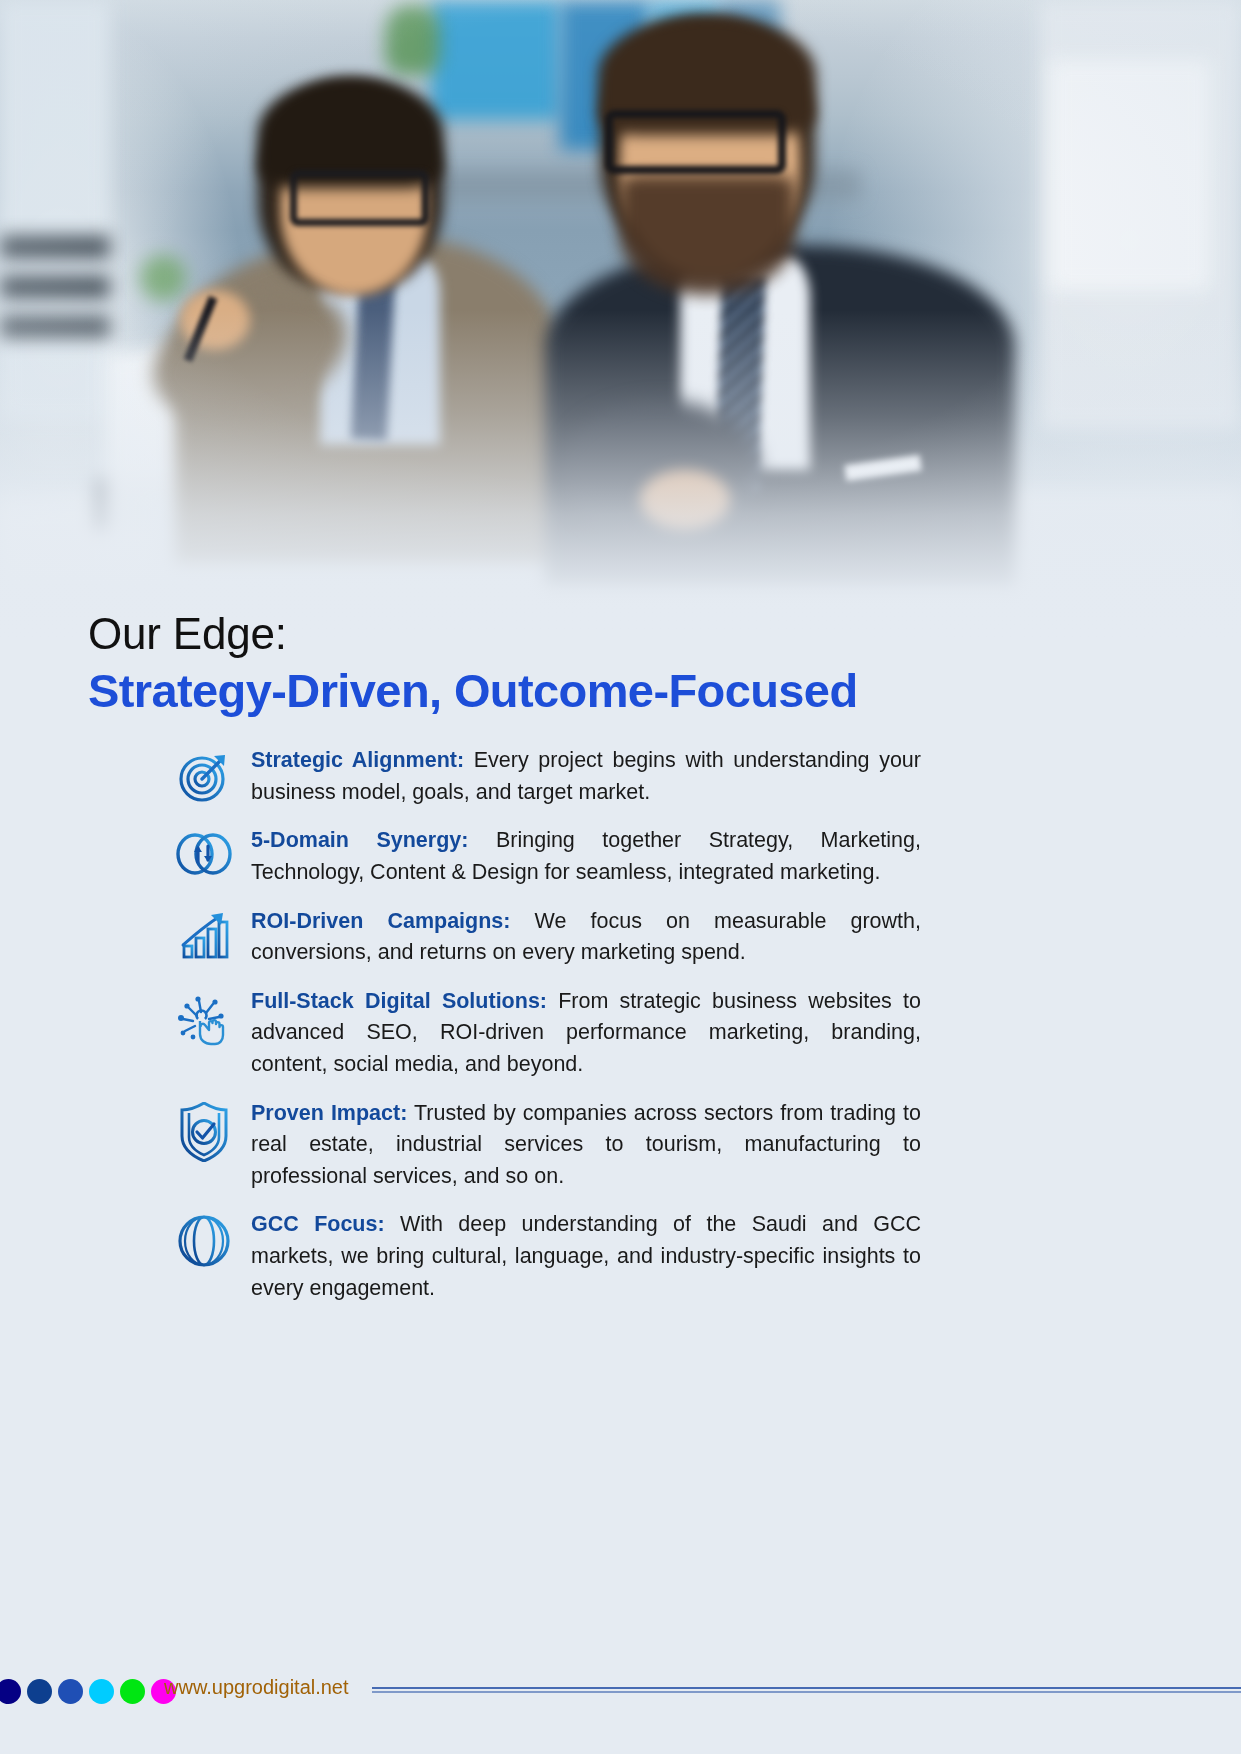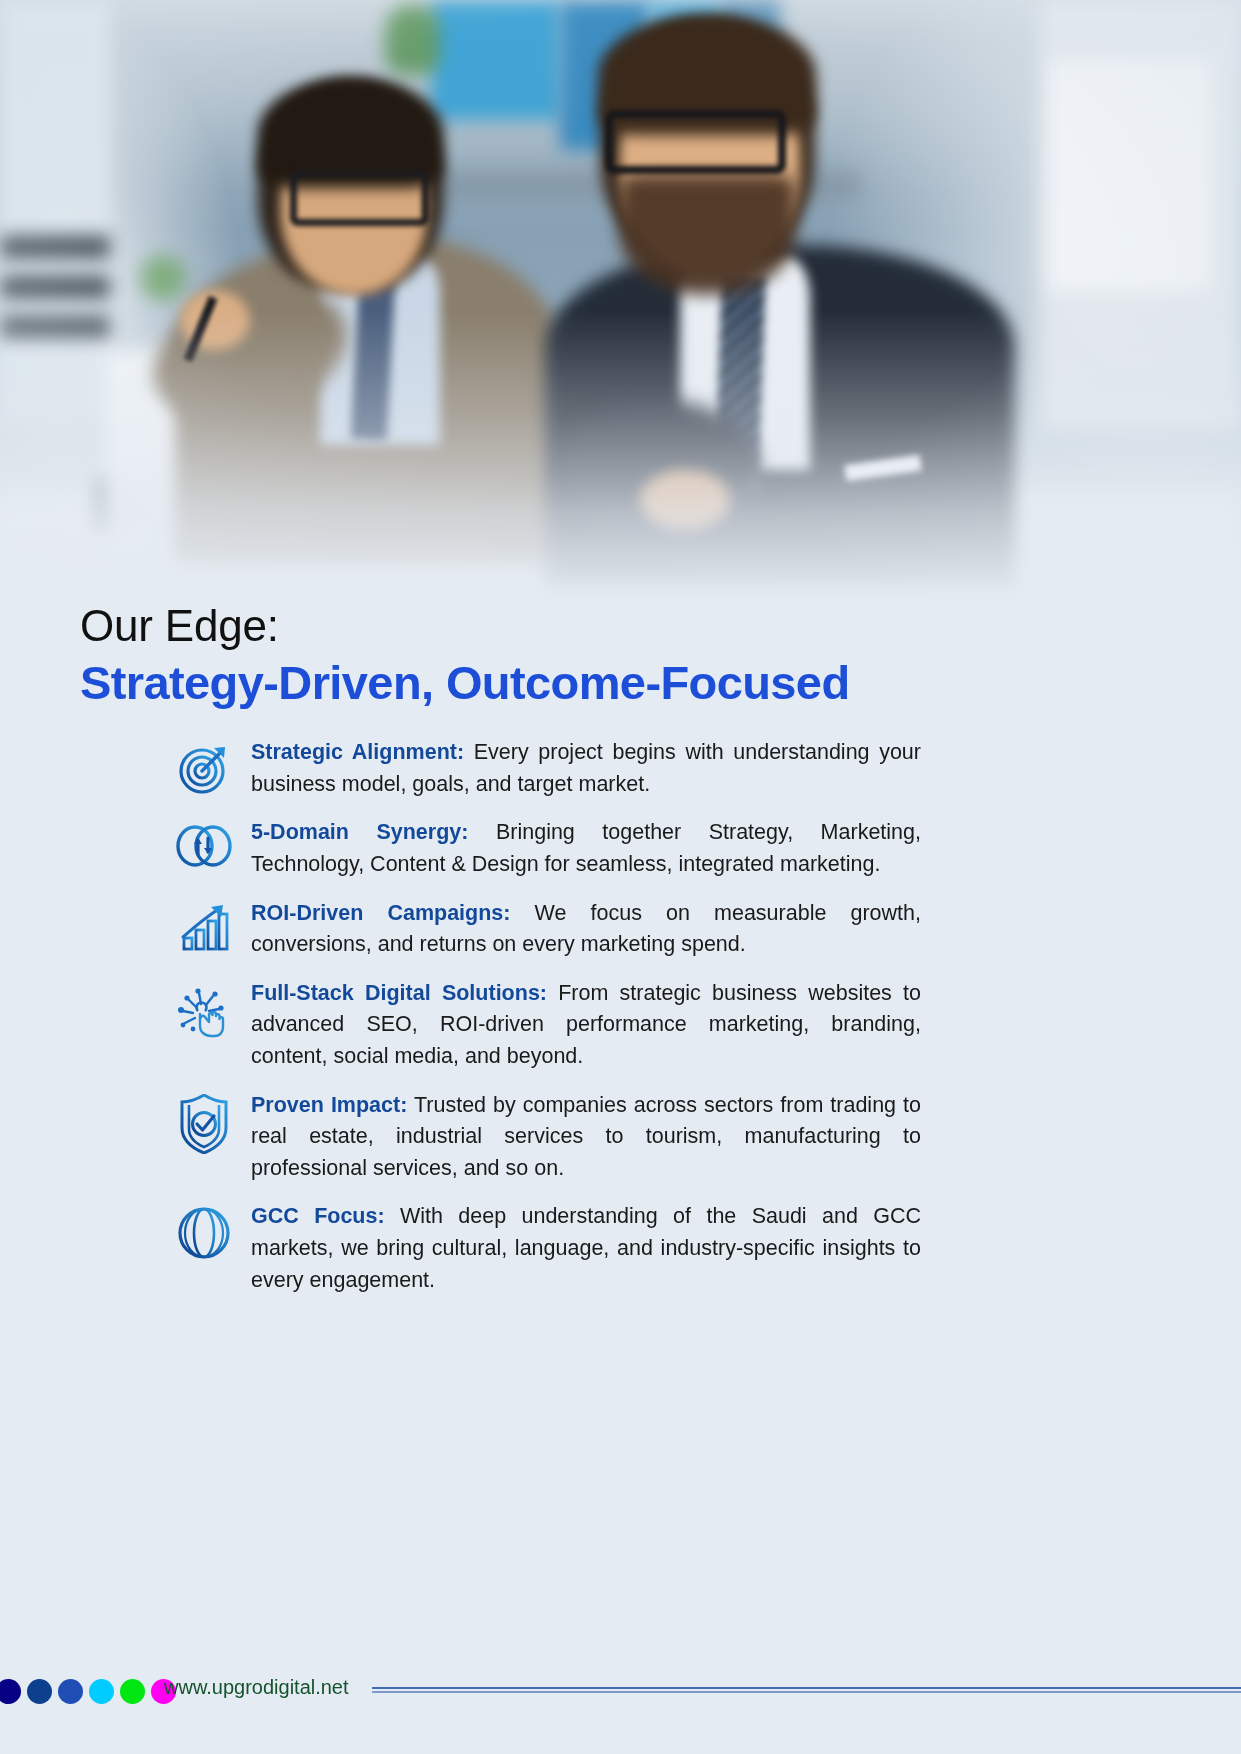--- a/index.html
+++ b/index.html
@@ -112,21 +112,21 @@
   }
 
   
   .content {
     position: absolute;
     top: 600px; left: 0;
     width: 1241px;
     height: 1154px;
   }
   .headline {
-    margin: 0;
+    margin: 8px;
     padding: 0 0 0 80px;
   }
   .headline .l1 {
     display: block;
     font-size: 44px;
     font-weight: 400;
     color: #111111;
     letter-spacing: -0.2px;
     line-height: 1.18;
   }
@@ -427,18 +427,18 @@
 
 <div class="footer">
   <div class="dots" id="brand-dots">
     <span style="background: rgb(5, 0, 132);"></span>
     <span style="background: rgb(13, 63, 143);"></span>
     <span style="background: rgb(31, 79, 181);"></span>
     <span style="background: rgb(0, 204, 255);"></span>
     <span style="background: rgb(0, 230, 18);"></span>
     <span style="background: rgb(255, 0, 240);"></span>
   </div>
-  <a class="site" href="#" style="text-decoration:none;color:#14532d;">www.upgrodigital.net</a>
+  <a class="site" href="#" style="text-decoration:none;color:#a16207;">www.upgrodigital.net</a>
   <div class="rule">
       <i></i>
       <i></i>
     </div>
 </div>
 
 </body></html>

